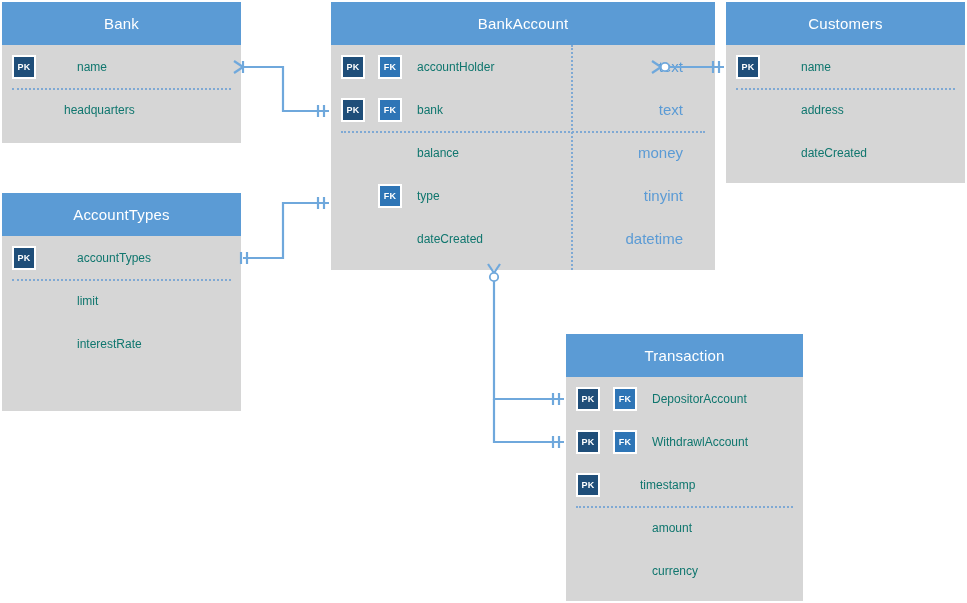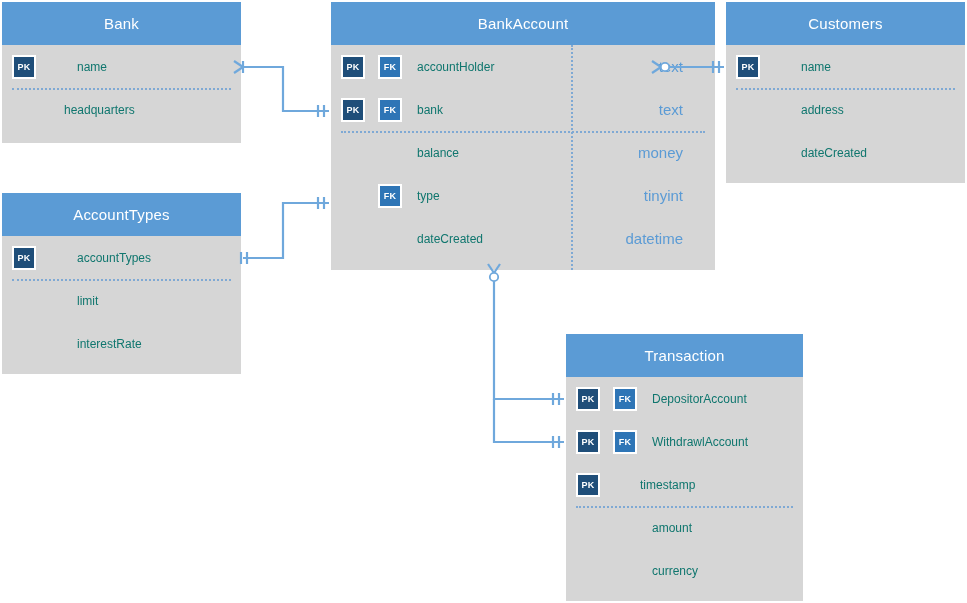--- a/index.html
+++ b/index.html
@@ -201,21 +201,21 @@
           <div class="key-spacer"></div>
           <div class="field-name" style="margin-left: 39px;">address</div>
         </div>
         <div class="field-row">
           <div class="key-spacer"></div>
           <div class="field-name" style="margin-left: 39px;">dateCreated</div>
         </div>
         <div class="hsep" style="top: 43px;"></div>
       </div>
     </div>
-    <div class="entity" style="left: 2px; top: 193px; width: 239px; height: 181px;">
+    <div class="entity" style="left: 2px; top: 193px; width: 239px; height: 218px;">
       <div class="entity-header">AccountTypes</div>
       <div class="entity-body" style="height: 138px;">
         <div class="field-row">
           <div class="key-slot">
             <div class="badge pk">PK</div>
           </div>
           <div class="field-name" style="margin-left: 39px;">accountTypes</div>
         </div>
         <div class="field-row">
           <div class="key-spacer"></div>

